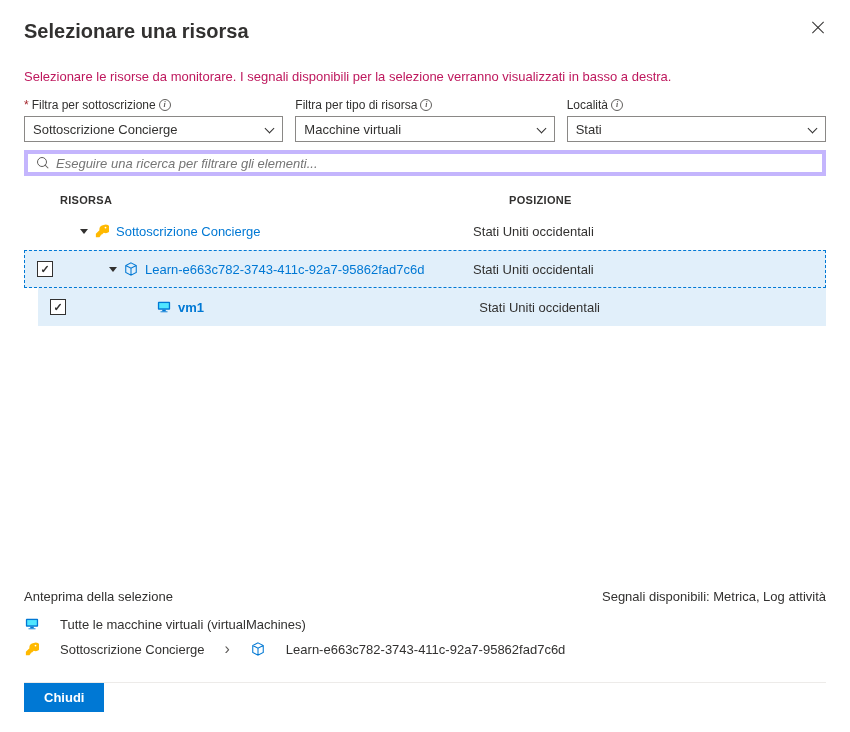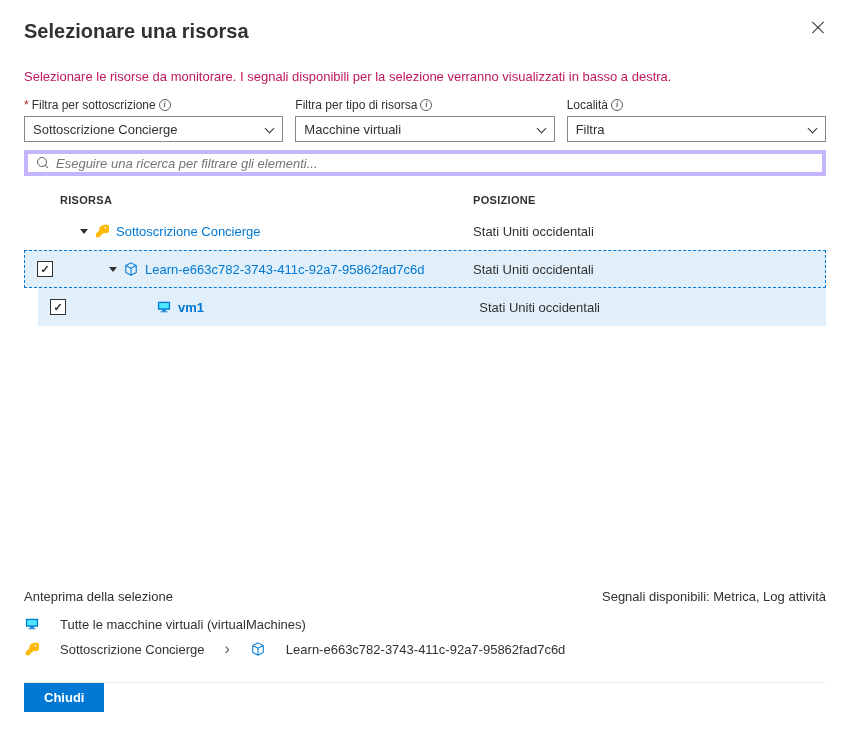--- a/index.html
+++ b/index.html
@@ -160,20 +160,21 @@
       font-size: 13px;
       color: #605e5c;
     }
     .table-header {
       display: flex;
       padding: 6px 0;
       font-size: 11px;
       font-weight: 600;
       color: #323130;
       letter-spacing: 0.3px;
+      gap: 36px;
     }
     .col-resource {
       flex: 0 0 56%;
       padding-left: 36px;
     }
     .col-location {
       flex: 1;
     }
     .tree {
       flex: 1;
@@ -331,21 +332,21 @@
         <span>Macchine virtuali</span>
         <span class="chevron-down"></span>
       </div>
     </div>
     <div class="filter-group">
       <div class="filter-label">
         <span>Località</span>
         <span class="info-icon">i</span>
       </div>
       <div class="select">
-        <span>Filtra</span>
+        <span>Stati</span>
         <span class="chevron-down"></span>
       </div>
     </div>
   </div>
 
   <div class="search-box">
     <span class="search-icon"></span>
     <input class="search-input" type="text" placeholder="Eseguire una ricerca per filtrare gli elementi..." style="">
   </div>
 

